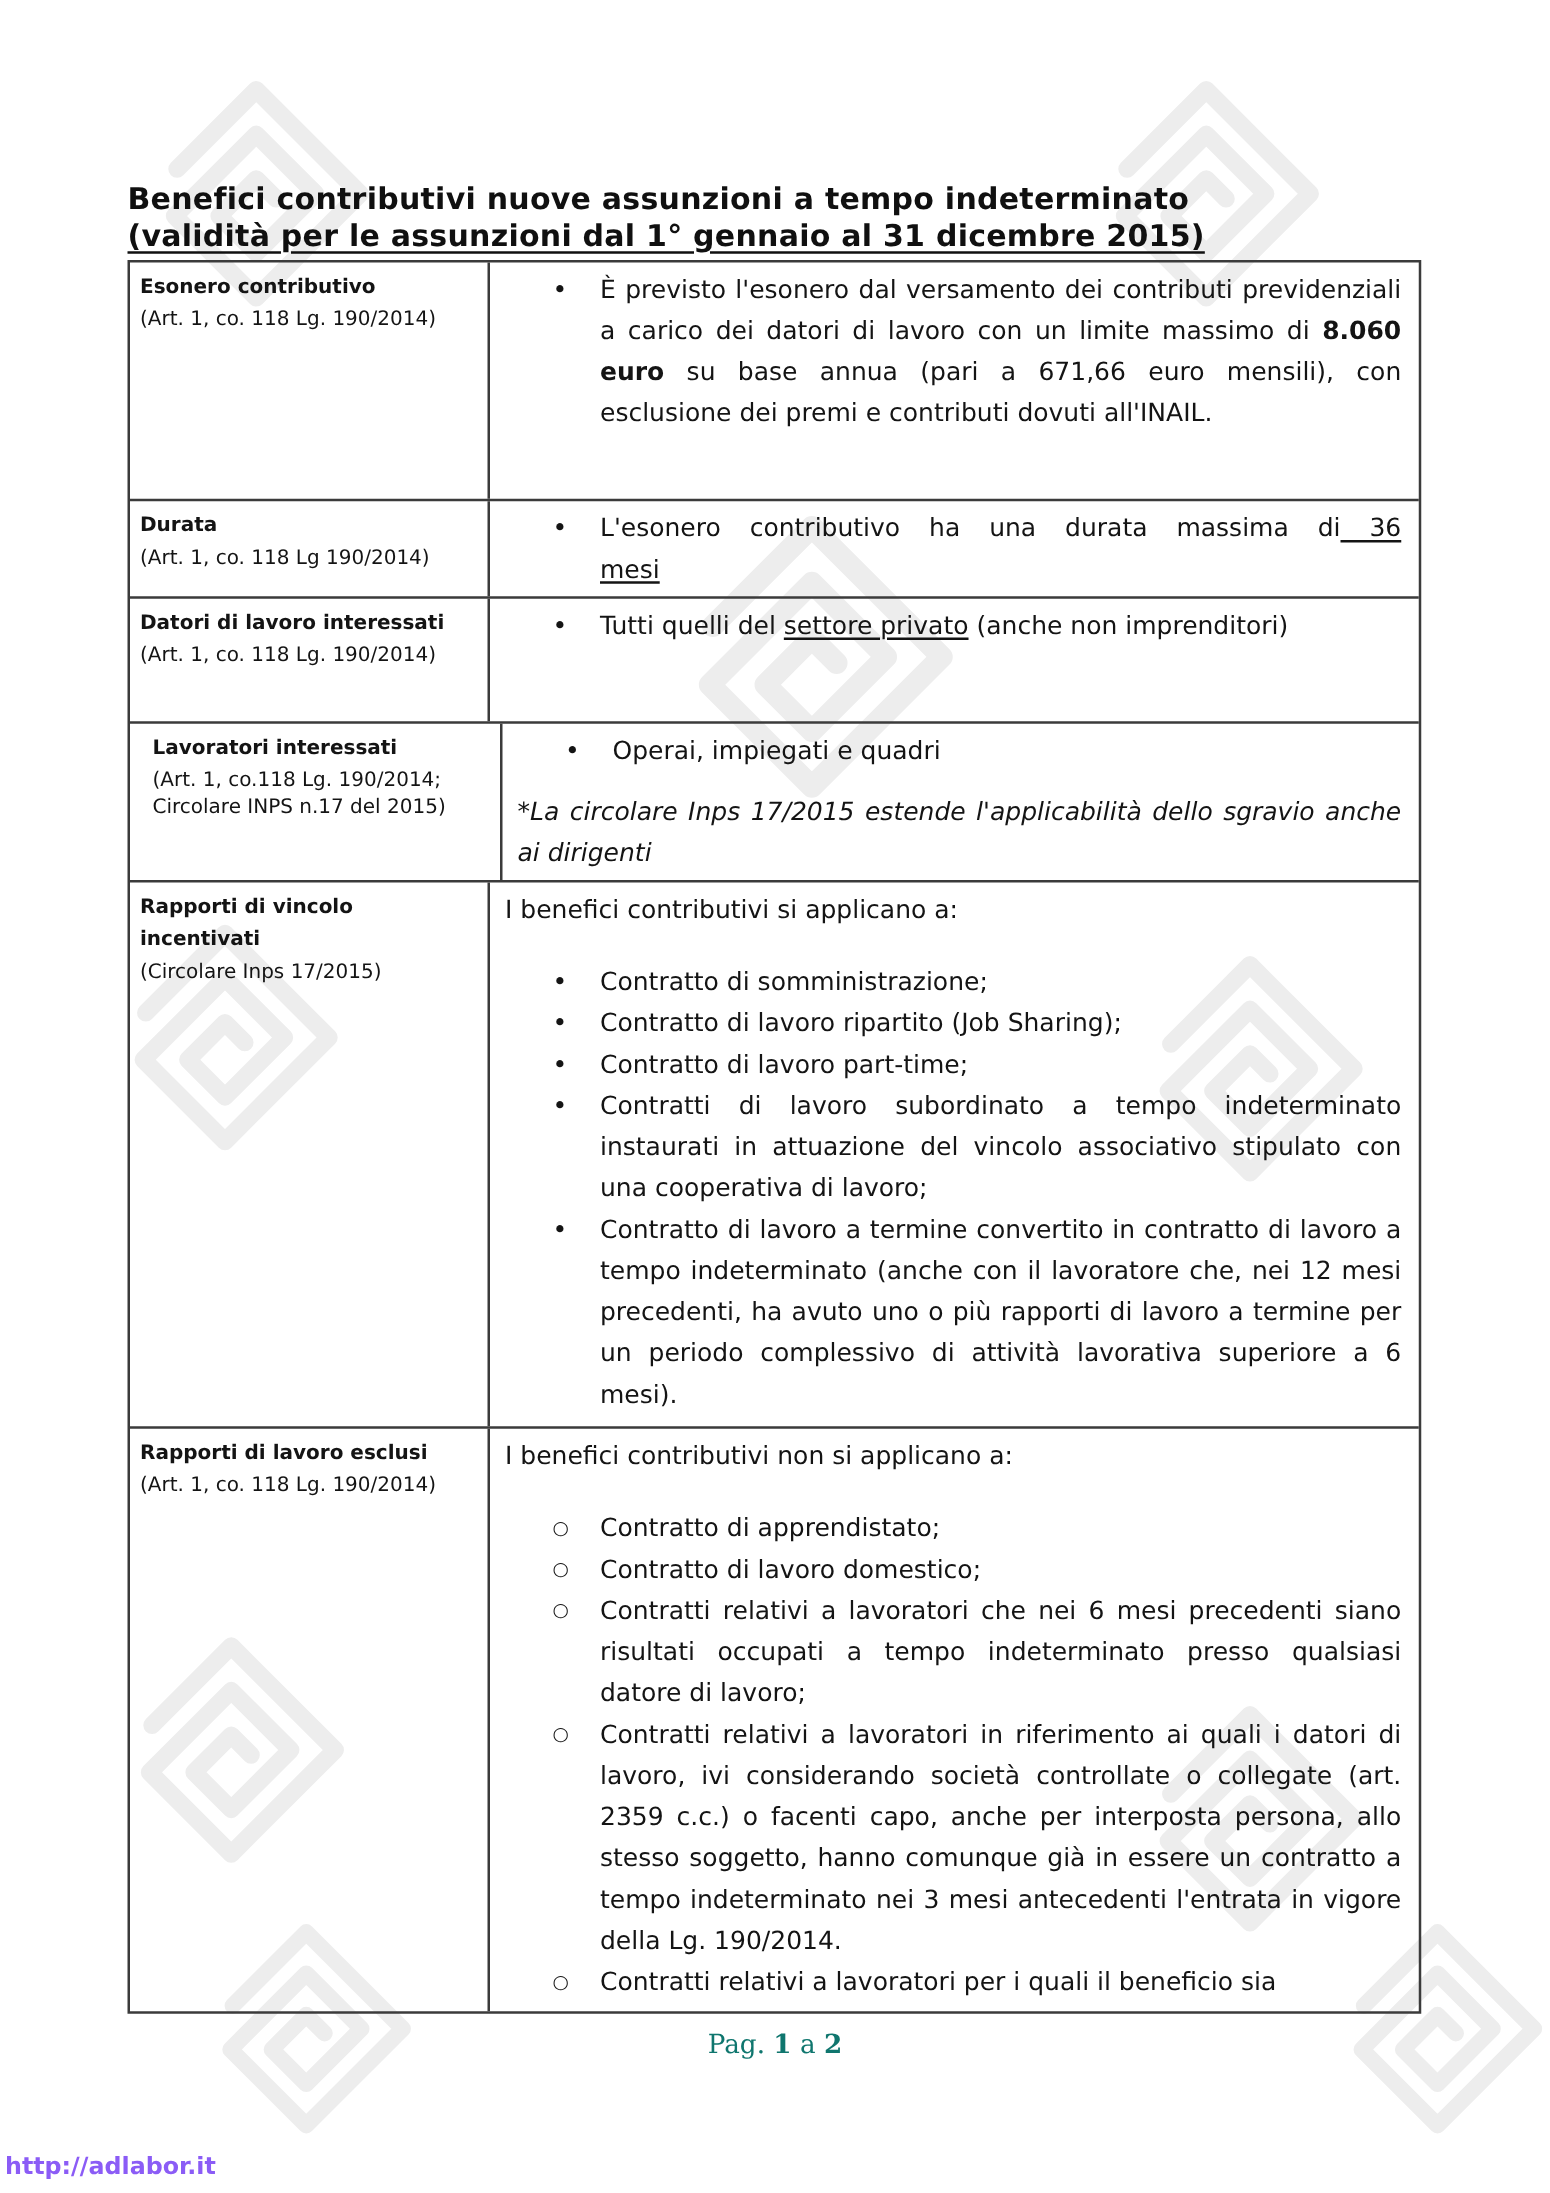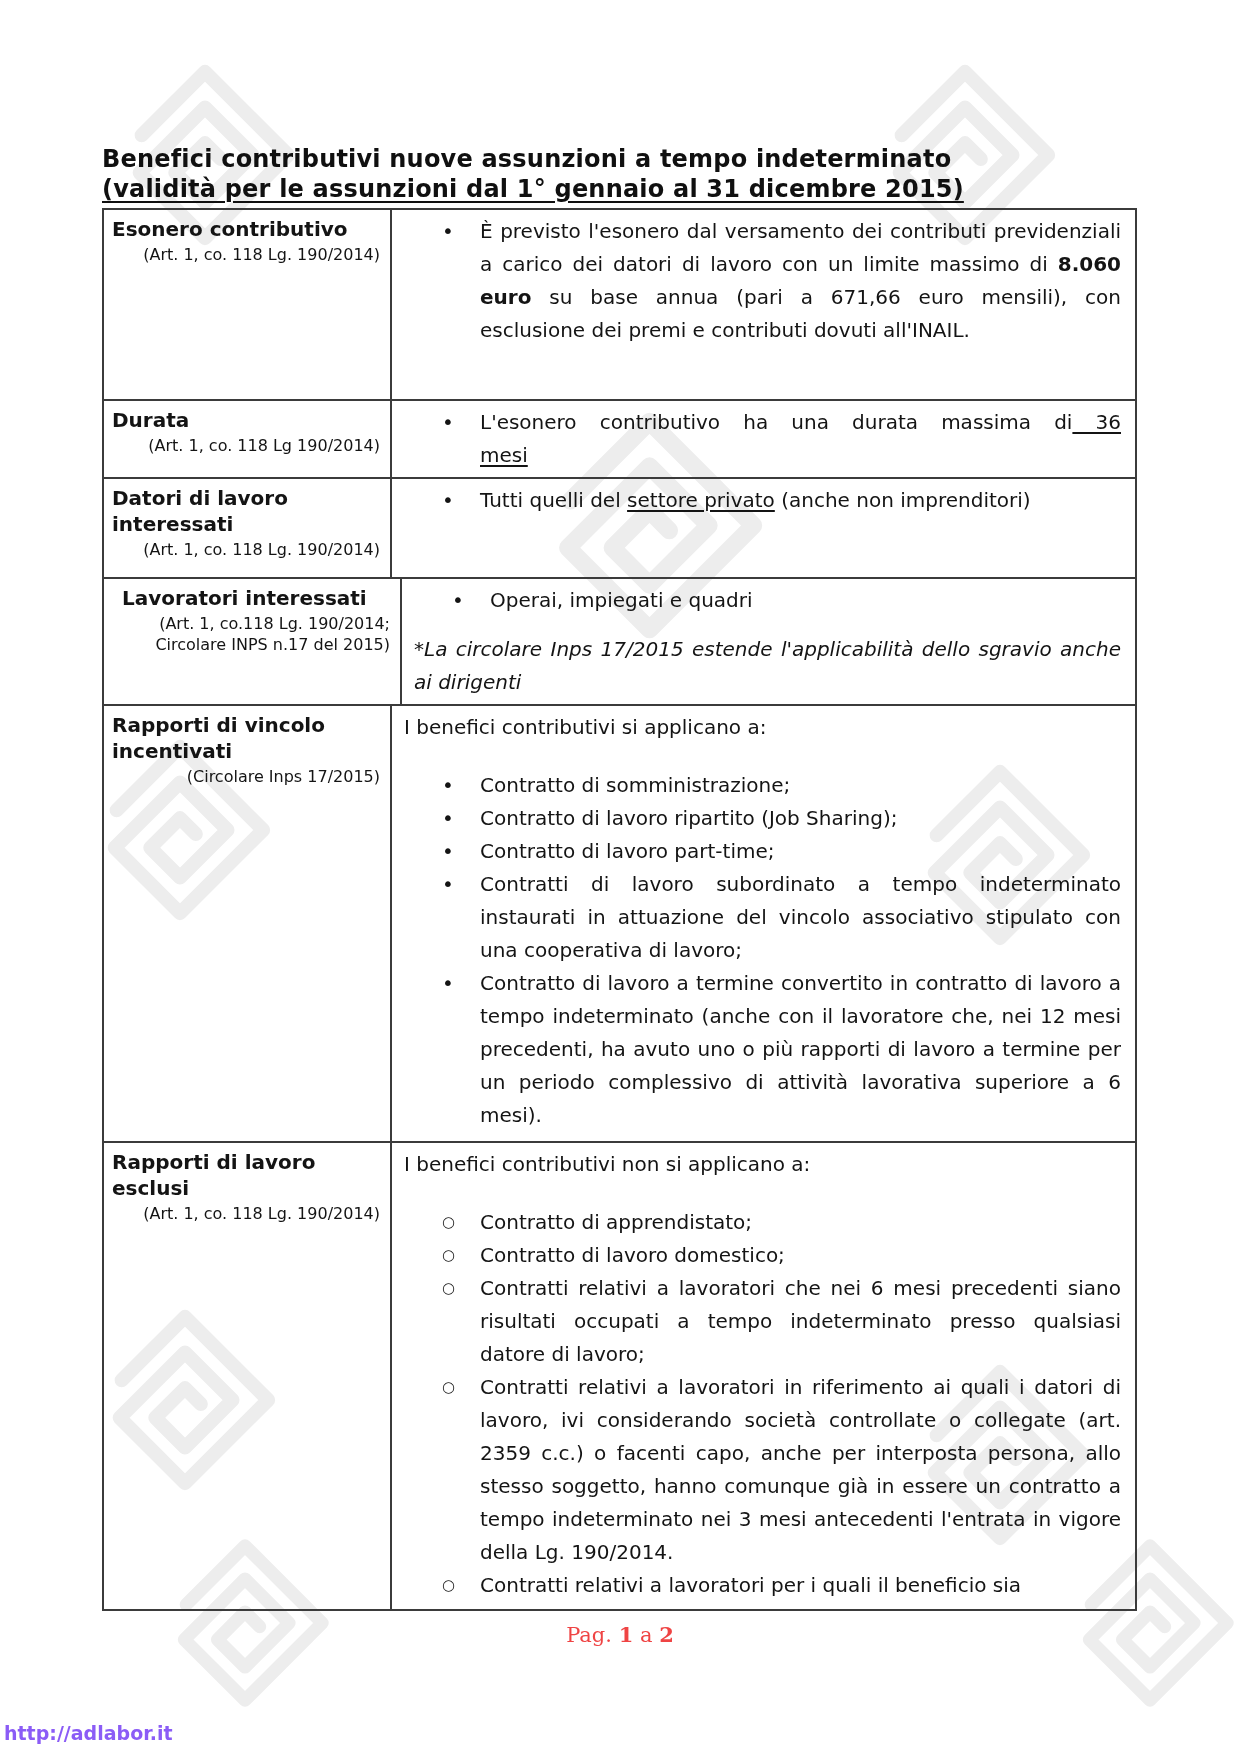--- a/index.html
+++ b/index.html
@@ -17,36 +17,36 @@
   .row:last-child{border-bottom:none;}
   .row:nth-child(1){min-height:189px;}
   .row:nth-child(2){min-height:61px;}
   .row:nth-child(3){min-height:98px;}
   .row:nth-child(4){min-height:106px;padding-left:10px;}
   .row:nth-child(5){min-height:435px;}
   .row:nth-child(6){min-height:466px;}
   .cell-l{width:288px;min-width:288px;box-sizing:border-box;border-right:2px solid #3b3b3b;
           padding:6px 10px 6px 8px;}
   .cell-r{flex:1;box-sizing:border-box;padding:5px 14px 5px 12px;overflow:hidden;}
-  .lbl{font-weight:bold;font-size:20px;line-height:26px;}
-  .sub{font-size:16px;line-height:21px;margin-top:2px;text-align:right;}
+  .lbl{font-weight:bold;font-size:16px;line-height:26px;}
+  .sub{font-size:16px;line-height:21px;margin-top:2px;}
   p{margin:0;}
   .para{font-size:20px;line-height:33px;text-align:justify;}
   .note{margin-top:16px;}
   .b-item{position:relative;font-size:20px;line-height:33px;text-align:justify;padding-left:76px;}
   .jlast{text-align-last:justify;}
   .marker{position:absolute;left:38px;top:0;}
   .marker-circle{font-size:15px;}
   .bold{font-weight:bold;}
   .und{text-decoration:underline;text-decoration-thickness:2px;text-underline-offset:3px;}
   .ital{font-style:italic;}
   .spacer{height:25px;}
   
   .footer-page{position:absolute;left:0;top:1622px;width:100%;text-align:center;z-index:2;
-               font-family:"DejaVu Serif","Liberation Serif",serif;font-size:21px;color:#ef4444;}
+               font-family:"DejaVu Serif","Liberation Serif",serif;font-size:21px;color:#0f766e;}
   .footer-page .b{font-weight:bold;}
   .footer-url{position:absolute;left:4px;top:1722px;z-index:2;font-size:19px;font-weight:bold;color:#8b5cf6;}
 </style>
 </head>
 <body>
 
 <div class="page">
 
   <div class="wm" style="left:135px;top:85px;">
       <svg width="140" height="140" viewBox="0 0 100 100">

